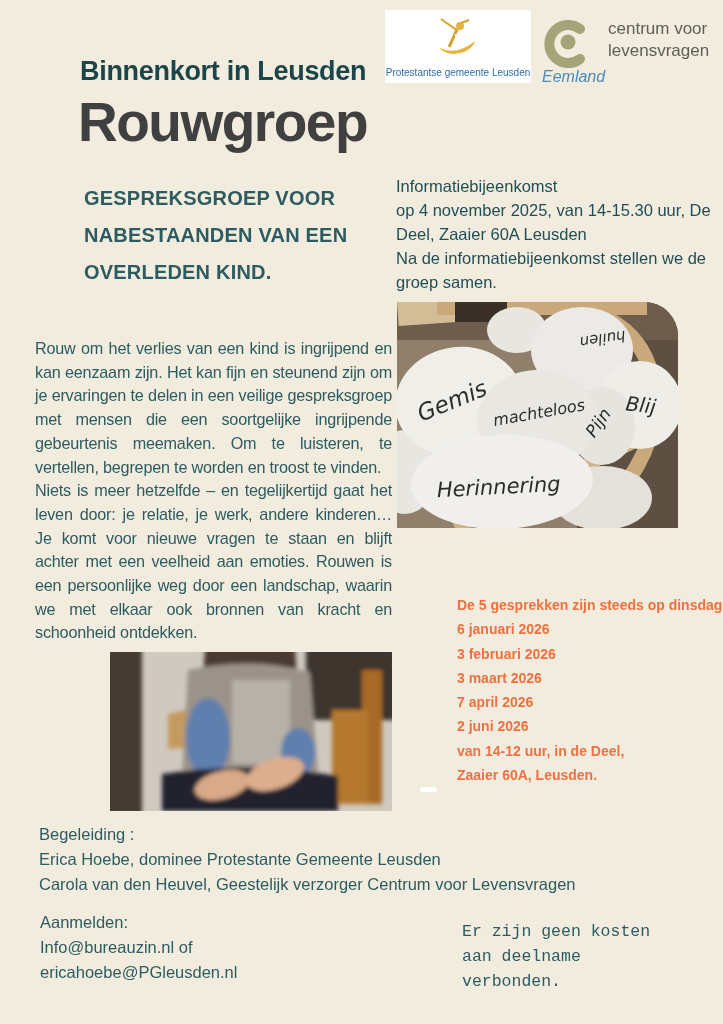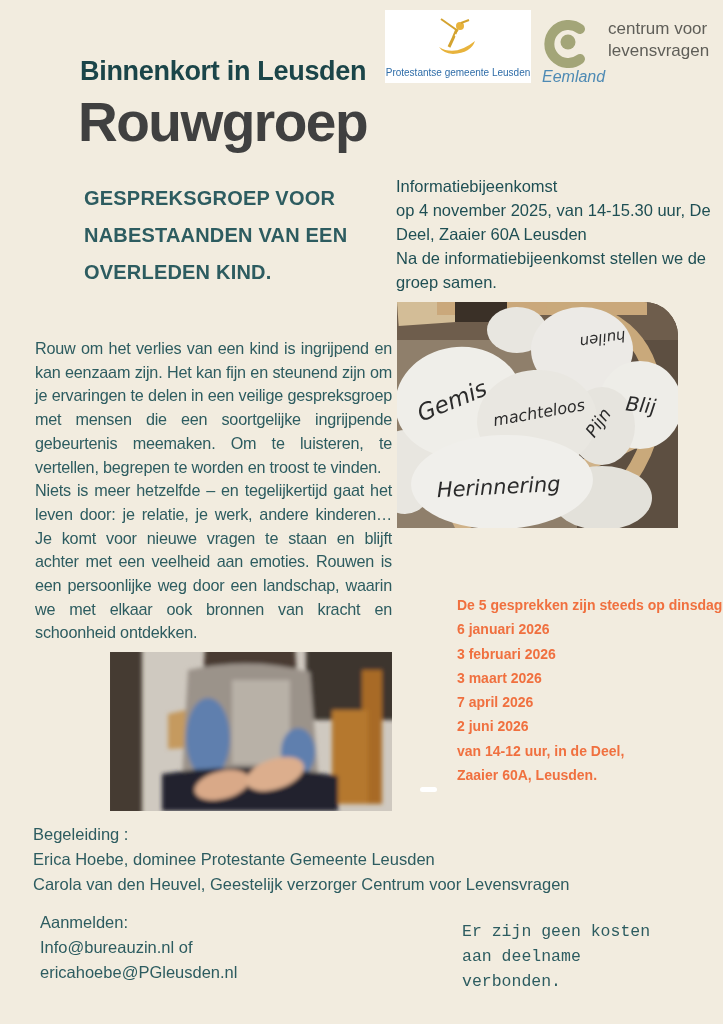--- a/index.html
+++ b/index.html
@@ -39,21 +39,21 @@
   
   .stones-photo { left:397px; top:302px; width:281px; height:226px; overflow:hidden;
     border-radius:0 34px 0 0; }
   .person-photo { left:110px; top:652px; width:282px; height:159px; overflow:hidden; }
 
   
   .schedule { left:410px; top:593px; font-size:14px; font-weight:bold; line-height:24.3px; color:#f0703f;margin-left:47px; }
   .white-dash { left:420px; top:787px; width:17px; height:5px; border-radius:3px; background:#ffffff; }
 
   
-  .begeleiding { left:33px; top:822px; font-size:16.5px; line-height:25.2px; color:#2d5c60; }
+  .begeleiding { left:39px; top:822px; font-size:16.5px; line-height:25.2px; color:#2d5c60; }
   .aanmelden  { left:40px; top:910px; font-size:16.5px; line-height:25.2px; color:#2d5c60; }
   .kosten     { left:462px; top:919px; width:212px; font-size:16.5px; line-height:25px; color:#2d5c60;font-family:Liberation Mono, monospace; }
 </style>
 </head>
 <body>
 
 <div class="page">
 
   <div class="abs logo-pgl">
     <svg class="bird" width="52" height="48" viewBox="0 0 52 48">

